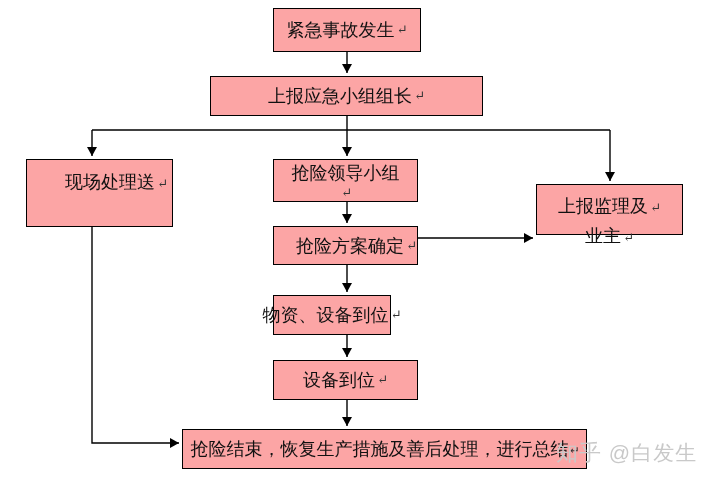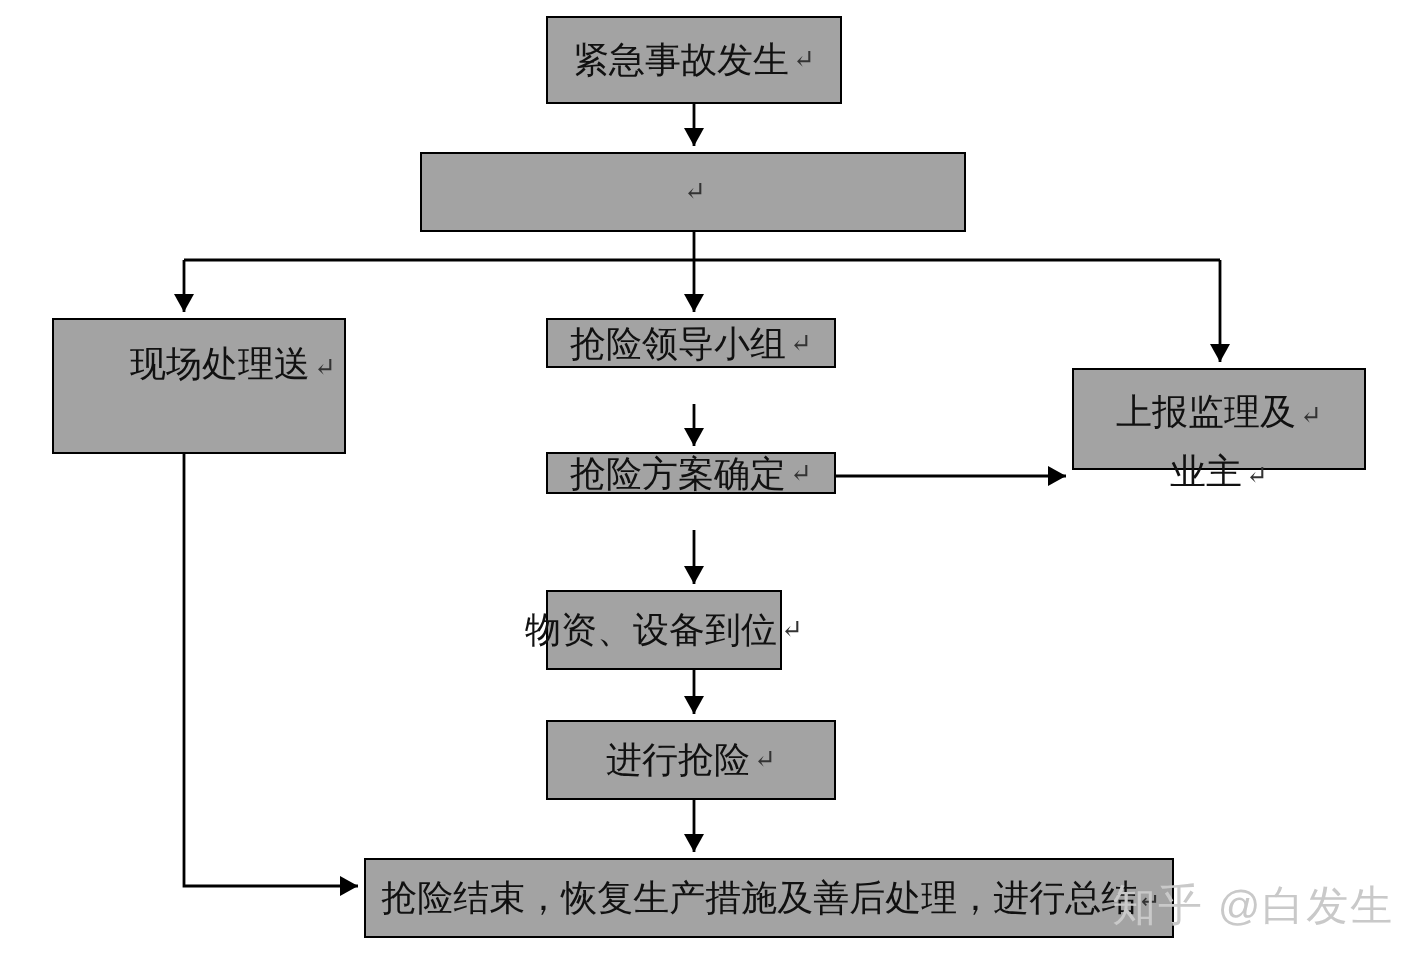--- a/index.html
+++ b/index.html
@@ -9,21 +9,21 @@
     background:#ffffff;
     overflow:hidden;
     font-family:"Liberation Serif","DejaVu Serif",serif;
     color:#111;
   }
   .connectors { position:absolute; left:0; top:0; width:704px; height:480px; z-index:1; }
   .node {
     position:absolute;
     box-sizing:border-box;
     border:1.5px solid #000;
-    background:#a3a3a3;
+    background:#fca5a5;
     z-index:2;
     font-size:18px;
     color:#111;
     white-space:nowrap;
   }
   .center { display:flex; align-items:center; justify-content:center; text-align:center; }
   .ret {
     font-size:13px;
     color:#333;
     margin-left:2px;
@@ -68,49 +68,50 @@
       <polyline points="92,226 92,443 179,443" marker-end="url(#arw)"></polyline>
     </g>
   </svg>
 
   <div class="node center" style="left:273px; top:8px; width:148px; height:44px;">
     <span>紧急事故发生</span>
       <span class="ret">↵</span>
   </div>
 
   <div class="node center" style="left:210px; top:76px; width:273px; height:40px;">
+    <span>上报应急小组组长</span>
       <span class="ret">↵</span>
   </div>
 
   <div class="node two-line-left" style="left:26px; top:159px; width:147px; height:68px;padding-left:38px;">
     <div><span>现场处理送</span><span class="ret">↵</span></div>
   </div>
 
-  <div class="node center" style="left:273px; top:159px; width:145px; height:25px;">
+  <div class="node center" style="left:273px; top:159px; width:145px; height:43px;flex-direction:column;">
     <span>抢险领导小组</span>
       <span class="ret">↵</span>
   </div>
 
-  <div class="node center" style="left:273px; top:226px; width:145px; height:21px;">
+  <div class="node center" style="left:273px; top:226px; width:145px; height:39px;justify-content:flex-end;">
     <span>抢险方案确定</span>
       <span class="ret">↵</span>
   </div>
 
   <div class="node two-line-center" style="left:536px; top:184px; width:147px; height:51px;">
     <div><span>上报监理及</span><span class="ret">↵</span></div>
     <div><span>业主</span><span class="ret">↵</span></div>
   </div>
 
   <div class="node center" style="left:273px; top:295px; width:118px; height:40px;">
     <span>物资、设备到位</span>
       <span class="ret">↵</span>
   </div>
 
   <div class="node center" style="left:273px; top:360px; width:145px; height:40px;">
-    <span>进行抢险</span>
+    <span>设备到位</span>
       <span class="ret">↵</span>
   </div>
 
   <div class="node center" style="left:182px; top:429px; width:405px; height:40px;font-family:Liberation Mono, monospace;">
     <span>抢险结束，恢复生产措施及善后处理，进行总结</span>
       <span class="ret">↵</span>
   </div>
 
   <div class="watermark">
     <span class="brand">知乎</span>

